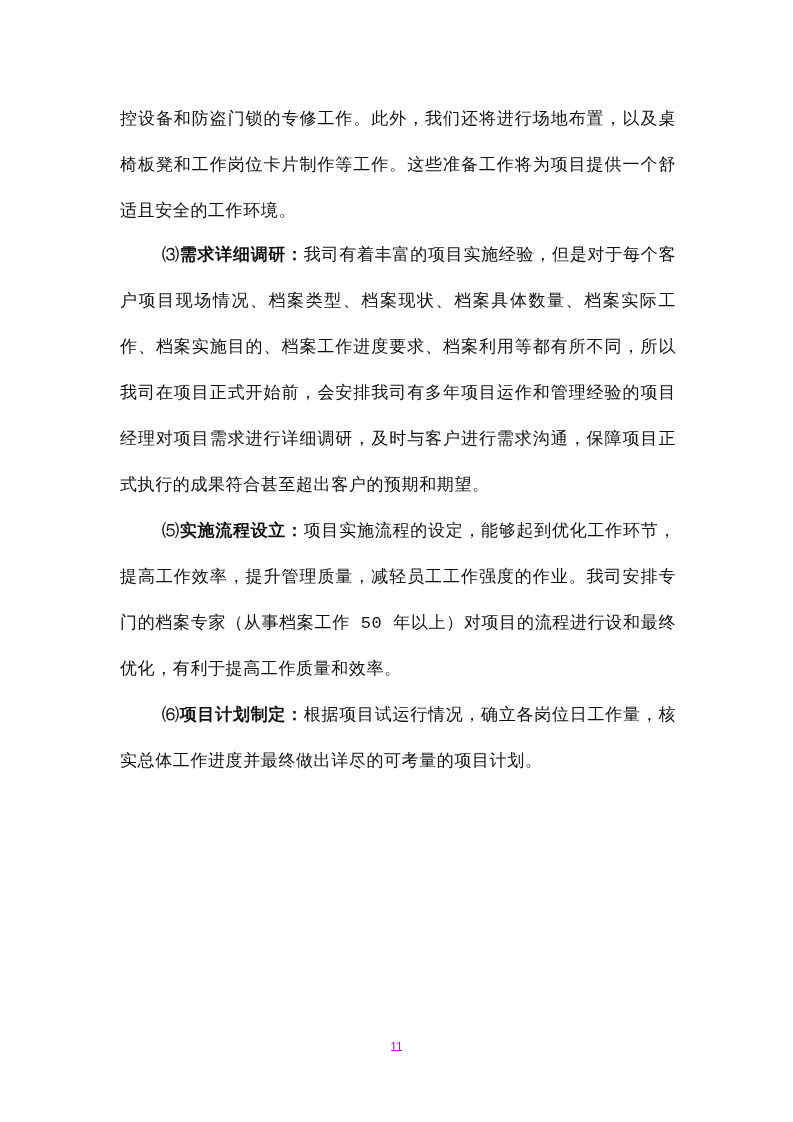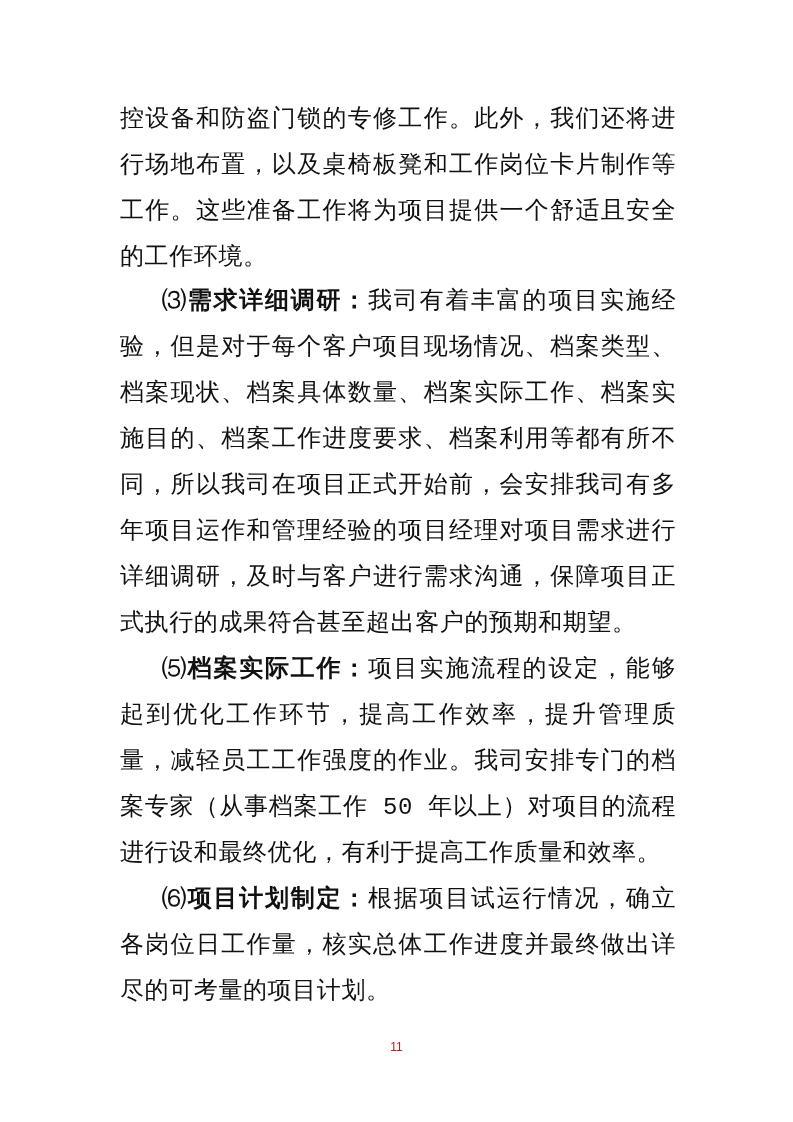--- a/index.html
+++ b/index.html
@@ -1,38 +1,38 @@
 <!DOCTYPE html>
 <html><head>
 <meta charset="utf-8">
 <style>
   html, body { margin: 0; padding: 0; background: #ffffff; }
   body { width: 793px; height: 1122px; position: relative; overflow: hidden;
          font-family: "DejaVu Serif", "Liberation Serif", serif; color: #111; }
   .page { position: absolute; left: 120px; top: 95px; width: 556px; }
-  .para { margin: 0; font-size: 24px; line-height: 46px; text-align: justify;
+  .para { margin: 0; font-size: 17px; line-height: 46px; text-align: justify;
           text-align-last: left; letter-spacing: 0.6px; }
   .para.indent { text-indent: 42px; }
   .para + .para { margin-top: 0; font-family: Liberation Mono, monospace; }
   .num { font-weight: normal; }
   .heading { font-weight: bold; }
   .page-number { position: absolute; top: 1040px; left: 0; width: 793px; text-align: center;
-                 font-family: "Liberation Sans", sans-serif; font-size: 12px; color: #b91c1c; }
+                 font-family: "Liberation Sans", sans-serif; font-size: 12px; color: #a21caf; }
 </style>
 </head>
 <body>
 
 <div class="page">
   <p class="para">
     <span>控设备和防盗门锁的专修工作。此外，我们还将进行场地布置，以及桌椅板凳和工作岗位卡片制作等工作。这些准备工作将为项目提供一个舒适且安全的工作环境。</span>
   </p>
   <p class="para indent">
     <span class="num">⑶</span><span class="heading">需求详细调研：</span><span>我司有着丰富的项目实施经验，但是对于每个客户项目现场情况、档案类型、档案现状、档案具体数量、档案实际工作、档案实施目的、档案工作进度要求、档案利用等都有所不同，所以我司在项目正式开始前，会安排我司有多年项目运作和管理经验的项目经理对项目需求进行详细调研，及时与客户进行需求沟通，保障项目正式执行的成果符合甚至超出客户的预期和期望。</span>
   </p>
   <p class="para indent">
-    <span class="num">⑸</span><span class="heading">档案实际工作：</span><span>项目实施流程的设定，能够起到优化工作环节，提高工作效率，提升管理质量，减轻员工工作强度的作业。我司安排专门的档案专家（从事档案工作 50 年以上）对项目的流程进行设和最终优化，有利于提高工作质量和效率。</span>
+    <span class="num">⑸</span><span class="heading">实施流程设立：</span><span>项目实施流程的设定，能够起到优化工作环节，提高工作效率，提升管理质量，减轻员工工作强度的作业。我司安排专门的档案专家（从事档案工作 50 年以上）对项目的流程进行设和最终优化，有利于提高工作质量和效率。</span>
   </p>
   <p class="para indent">
     <span class="num">⑹</span><span class="heading">项目计划制定：</span><span>根据项目试运行情况，确立各岗位日工作量，核实总体工作进度并最终做出详尽的可考量的项目计划。</span>
   </p>
 </div>
 
 <div class="page-number">11</div>
 
 </body></html>

